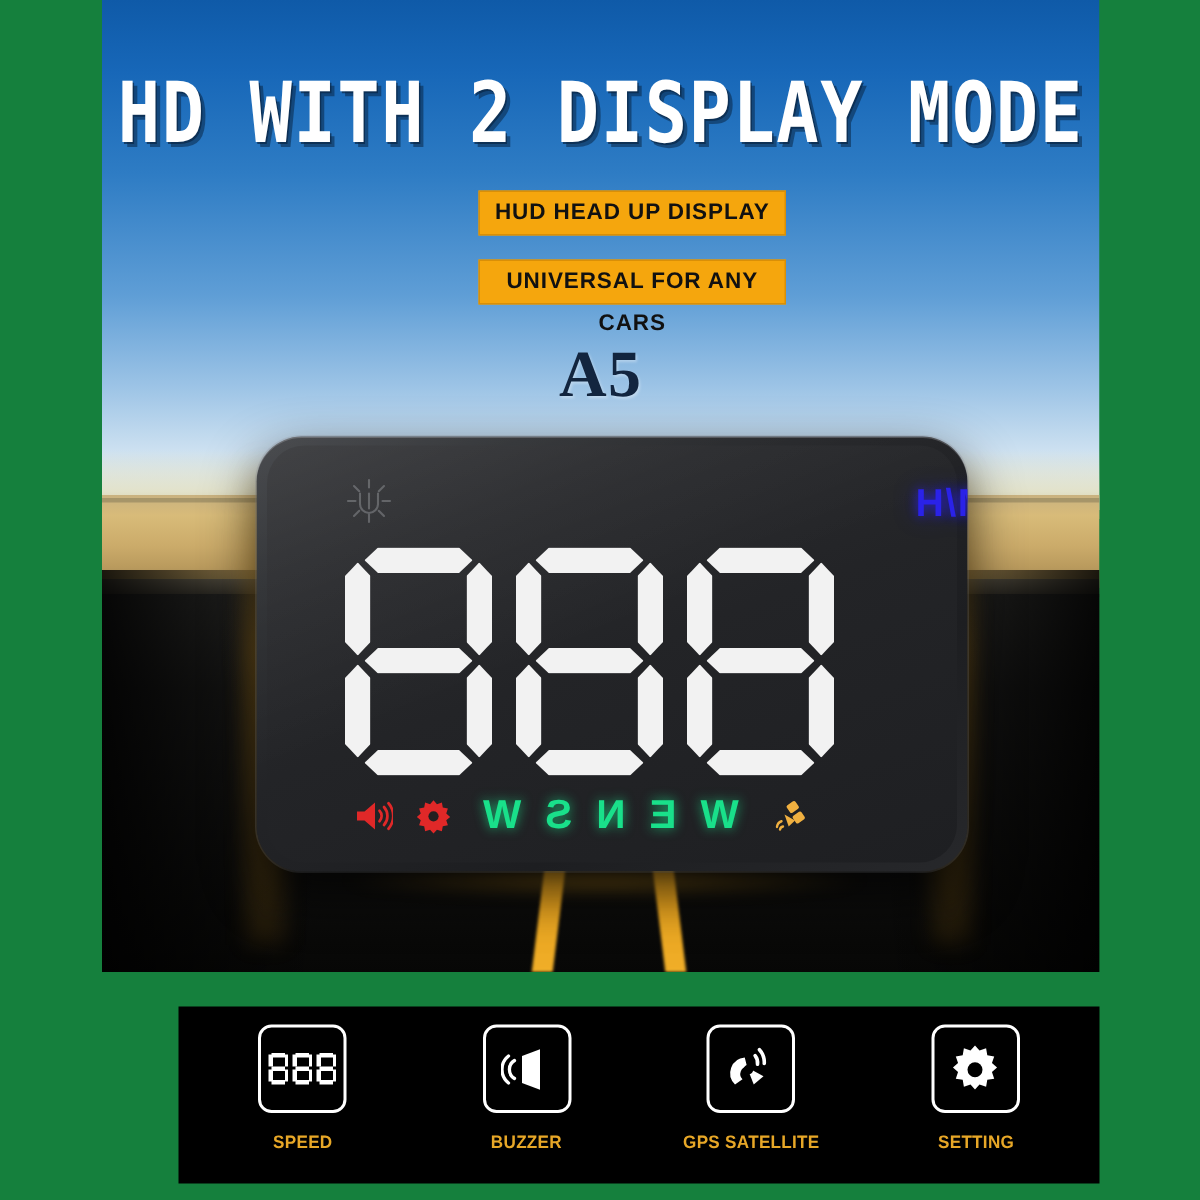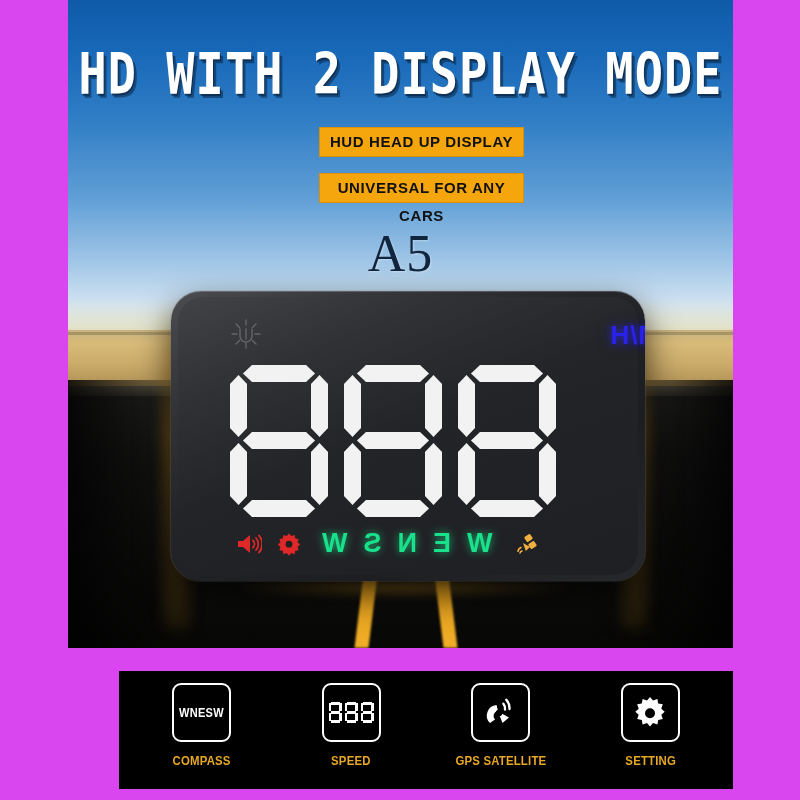--- a/index.html
+++ b/index.html
@@ -3,21 +3,21 @@
 <meta charset="utf-8">
 <title>HUD A5 Product Page</title>
 <style>
   html,body{margin:0;padding:0;}
   body{
     width:800px;height:800px;
     background:#ffffff;
     font-family:"Liberation Sans", sans-serif;
     overflow:hidden;
   }
-  .page{position:relative;width:800px;height:800px;background:#d946ef;overflow:hidden;}
+  .page{position:relative;width:800px;height:800px;background:#15803d;overflow:hidden;}
 
   
   .hero{
     position:absolute;left:68px;top:0px;width:665px;height:648px;
     overflow:hidden;
   }
   .sky{
     position:absolute;left:0;top:0;width:100%;height:340px;
     background:linear-gradient(180deg,
       #0f5aa8 0%,
@@ -102,22 +102,22 @@
     line-height:28px;
     height:28px;
     border:1px solid #d98f07;
   }
   .badge.b1{left:251px;top:127px;width:203px;}
   .badge.b2{left:251px;top:173px;width:203px;}
 
   .model{
     position:absolute;left:0;top:224px;width:665px;text-align:center;
     font-family:"Liberation Serif", serif;
-    font-size:52px;
-    font-weight:normal;
+    font-size:44px;
+    font-weight:bold;
     color:#12253f;
     letter-spacing:1px;
     text-shadow:1px 1px 2px rgba(255,255,255,.35);
   }
 
   
   .device{
     position:absolute;left:103px;top:291px;width:474px;height:290px;
     border-radius:30px;
     background:linear-gradient(150deg,#3a3c40 0%,#2c2e31 18%,#232427 42%,#1d1e21 70%,#27282b 100%);
@@ -348,26 +348,20 @@
         </div>
 
       </div>
       <div class="device-gloss"></div>
     </div>
   </div>
 
   <div class="feature-bar">
     <div class="tiles">
 
-      <div class="tile">
-        <div class="tile-box">
-          <span class="txt">WNESW</span>
-        </div>
-        <div class="tile-label">COMPASS</div>
-      </div>
 
       <div class="tile">
         <div class="tile-box">
           <div class="mini-digits">
             <div class="mini-d">
                 <i class="mini-seg h ha"></i>
                 <i class="mini-seg h hg"></i>
                 <i class="mini-seg h hd"></i>
                 <i class="mini-seg v vtl"></i>
                 <i class="mini-seg v vtr"></i>
@@ -391,20 +385,32 @@
                 <i class="mini-seg v vtr"></i>
                 <i class="mini-seg v vbl"></i>
                 <i class="mini-seg v vbr"></i>
               </div>
           </div>
         </div>
         <div class="tile-label">SPEED</div>
       </div>
 
 
+      <div class="tile">
+        <div class="tile-box">
+          <svg width="34" height="30" viewBox="0 0 34 30">
+            <g stroke="#fff" stroke-width="2.2" fill="none" stroke-linecap="round">
+              <path d="M9 9 a7 7 0 0 0 0 12"></path>
+              <path d="M5 6 a11.5 11.5 0 0 0 0 18"></path>
+            </g>
+            <path d="M14 6 L26 1.5 v27 L14 24 Z" fill="#fff"></path>
+          </svg>
+        </div>
+        <div class="tile-label">BUZZER</div>
+      </div>
 
       <div class="tile">
         <div class="tile-box">
           <svg width="34" height="32" viewBox="0 0 34 32">
             <path fill="#fff" d="M6 26 a10.5 10.5 0 0 1 6.5-18 l1.5 6 a5 5 0 0 0 -3 8.5 Z"></path>
             <path fill="#fff" d="M14 14.5 l11 6 -6.5 5.5 Z"></path>
             <circle cx="15" cy="16" r="3.2" fill="#000"></circle>
             <g stroke="#fff" stroke-width="2.4" fill="none" stroke-linecap="round">
               <path d="M21 12.5 a7.5 7.5 0 0 0 -1.6 -5.8"></path>
               <path d="M25.5 12 a12.5 12.5 0 0 0 -3.2 -9.2"></path>

